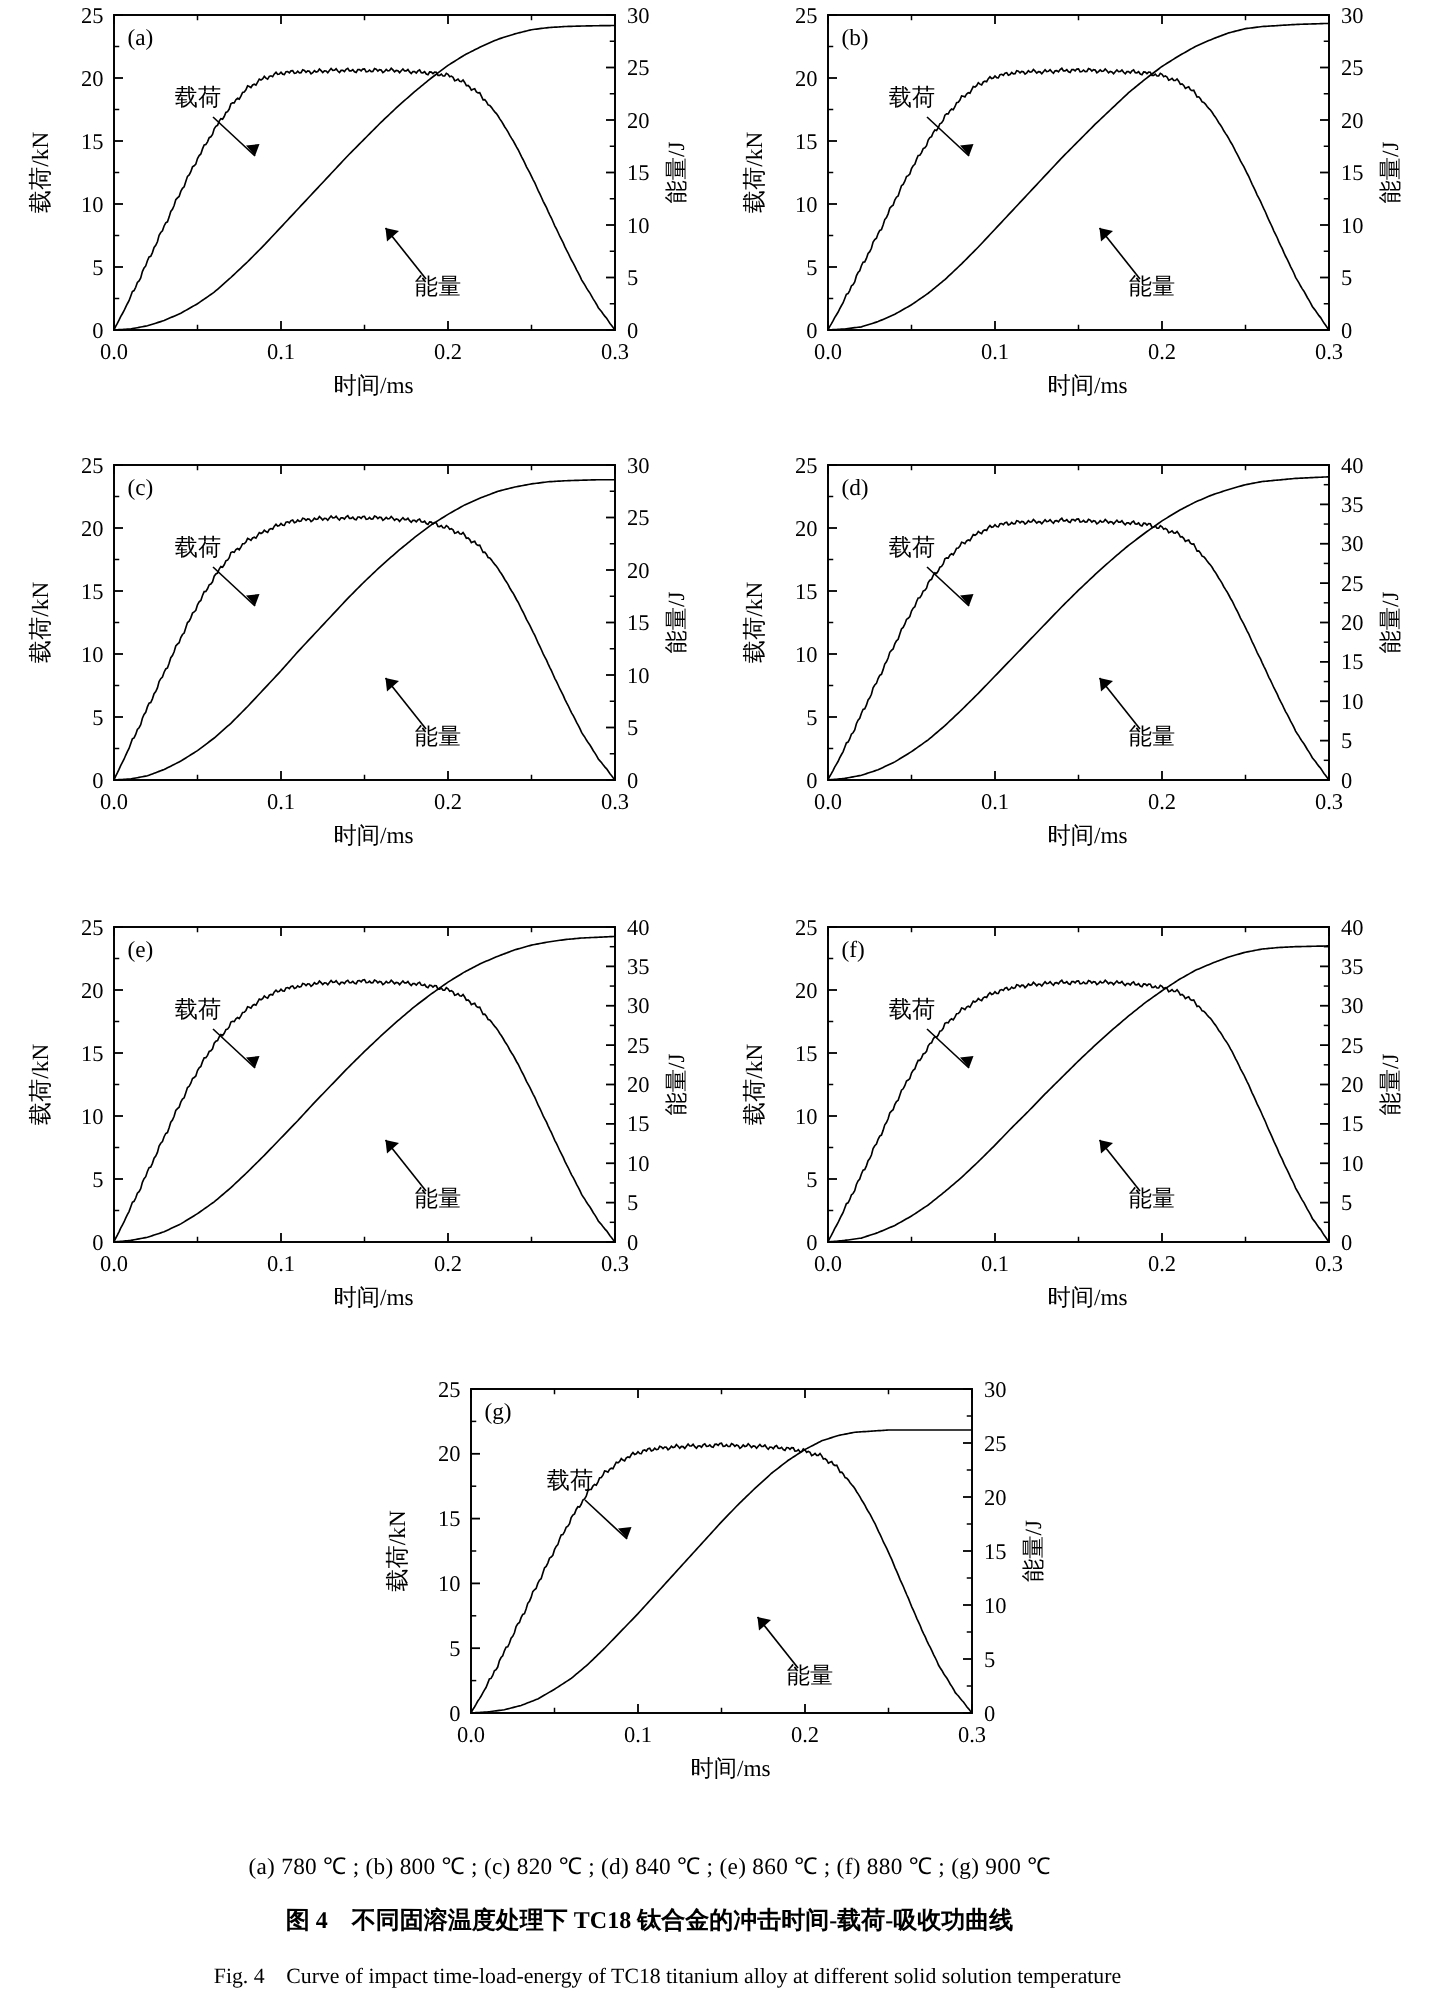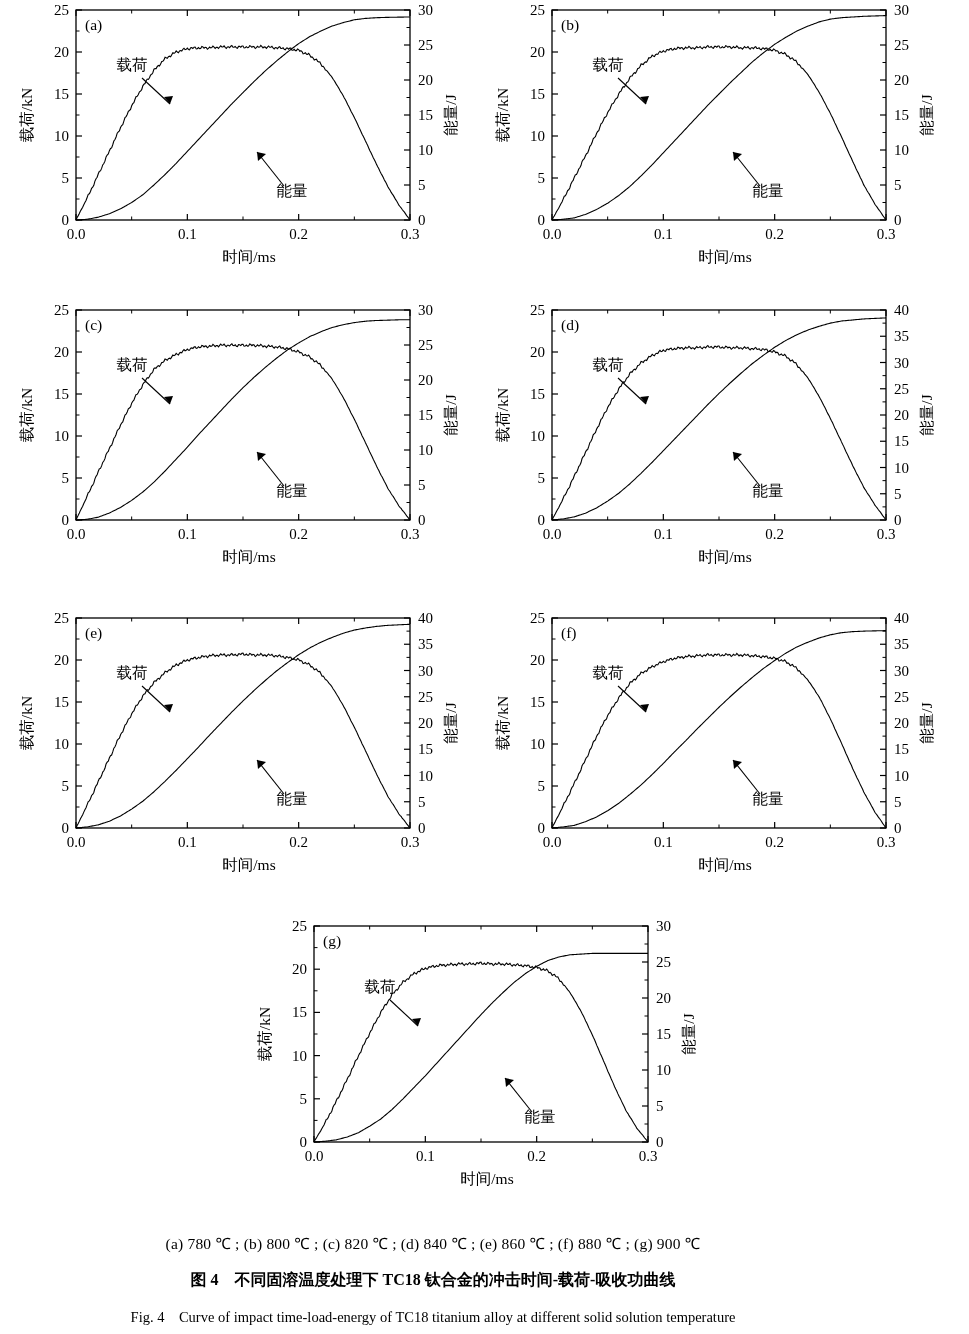--- a/index.html
+++ b/index.html
@@ -3,21 +3,21 @@
 <meta charset="utf-8">
 <style>
   html,body{margin:0;padding:0;background:#fff;}
   body{width:969px;height:1334px;font-family:"Liberation Serif",serif;color:#000;position:relative;overflow:hidden;}
   .grid{position:relative;width:969px;}
   .panel{position:absolute;}
   .panel svg{display:block;}
   .caption{position:absolute;width:866px;text-align:center;}
   .cap-line1{font-family:"Liberation Serif",serif;font-size:15.5px;letter-spacing:0.2px;}
   .cap-line2{font-family:"Liberation Serif",serif;font-size:16px;font-weight:bold;}
-  .cap-line3{font-family:"Liberation Serif",serif;font-size:14.5px;}
+  .cap-line3{font-family:"Liberation Serif",serif;font-size:14.5px;padding-left:12px;}
   text{font-family:"Liberation Serif",serif;}
   .tick{font-size:15px;}
   .axlabel{font-size:15.5px;}
   .panlab{font-size:15.5px;}
   .anno{font-size:15.5px;}
 </style>
 </head>
 <body>
 
 <div class="grid">

